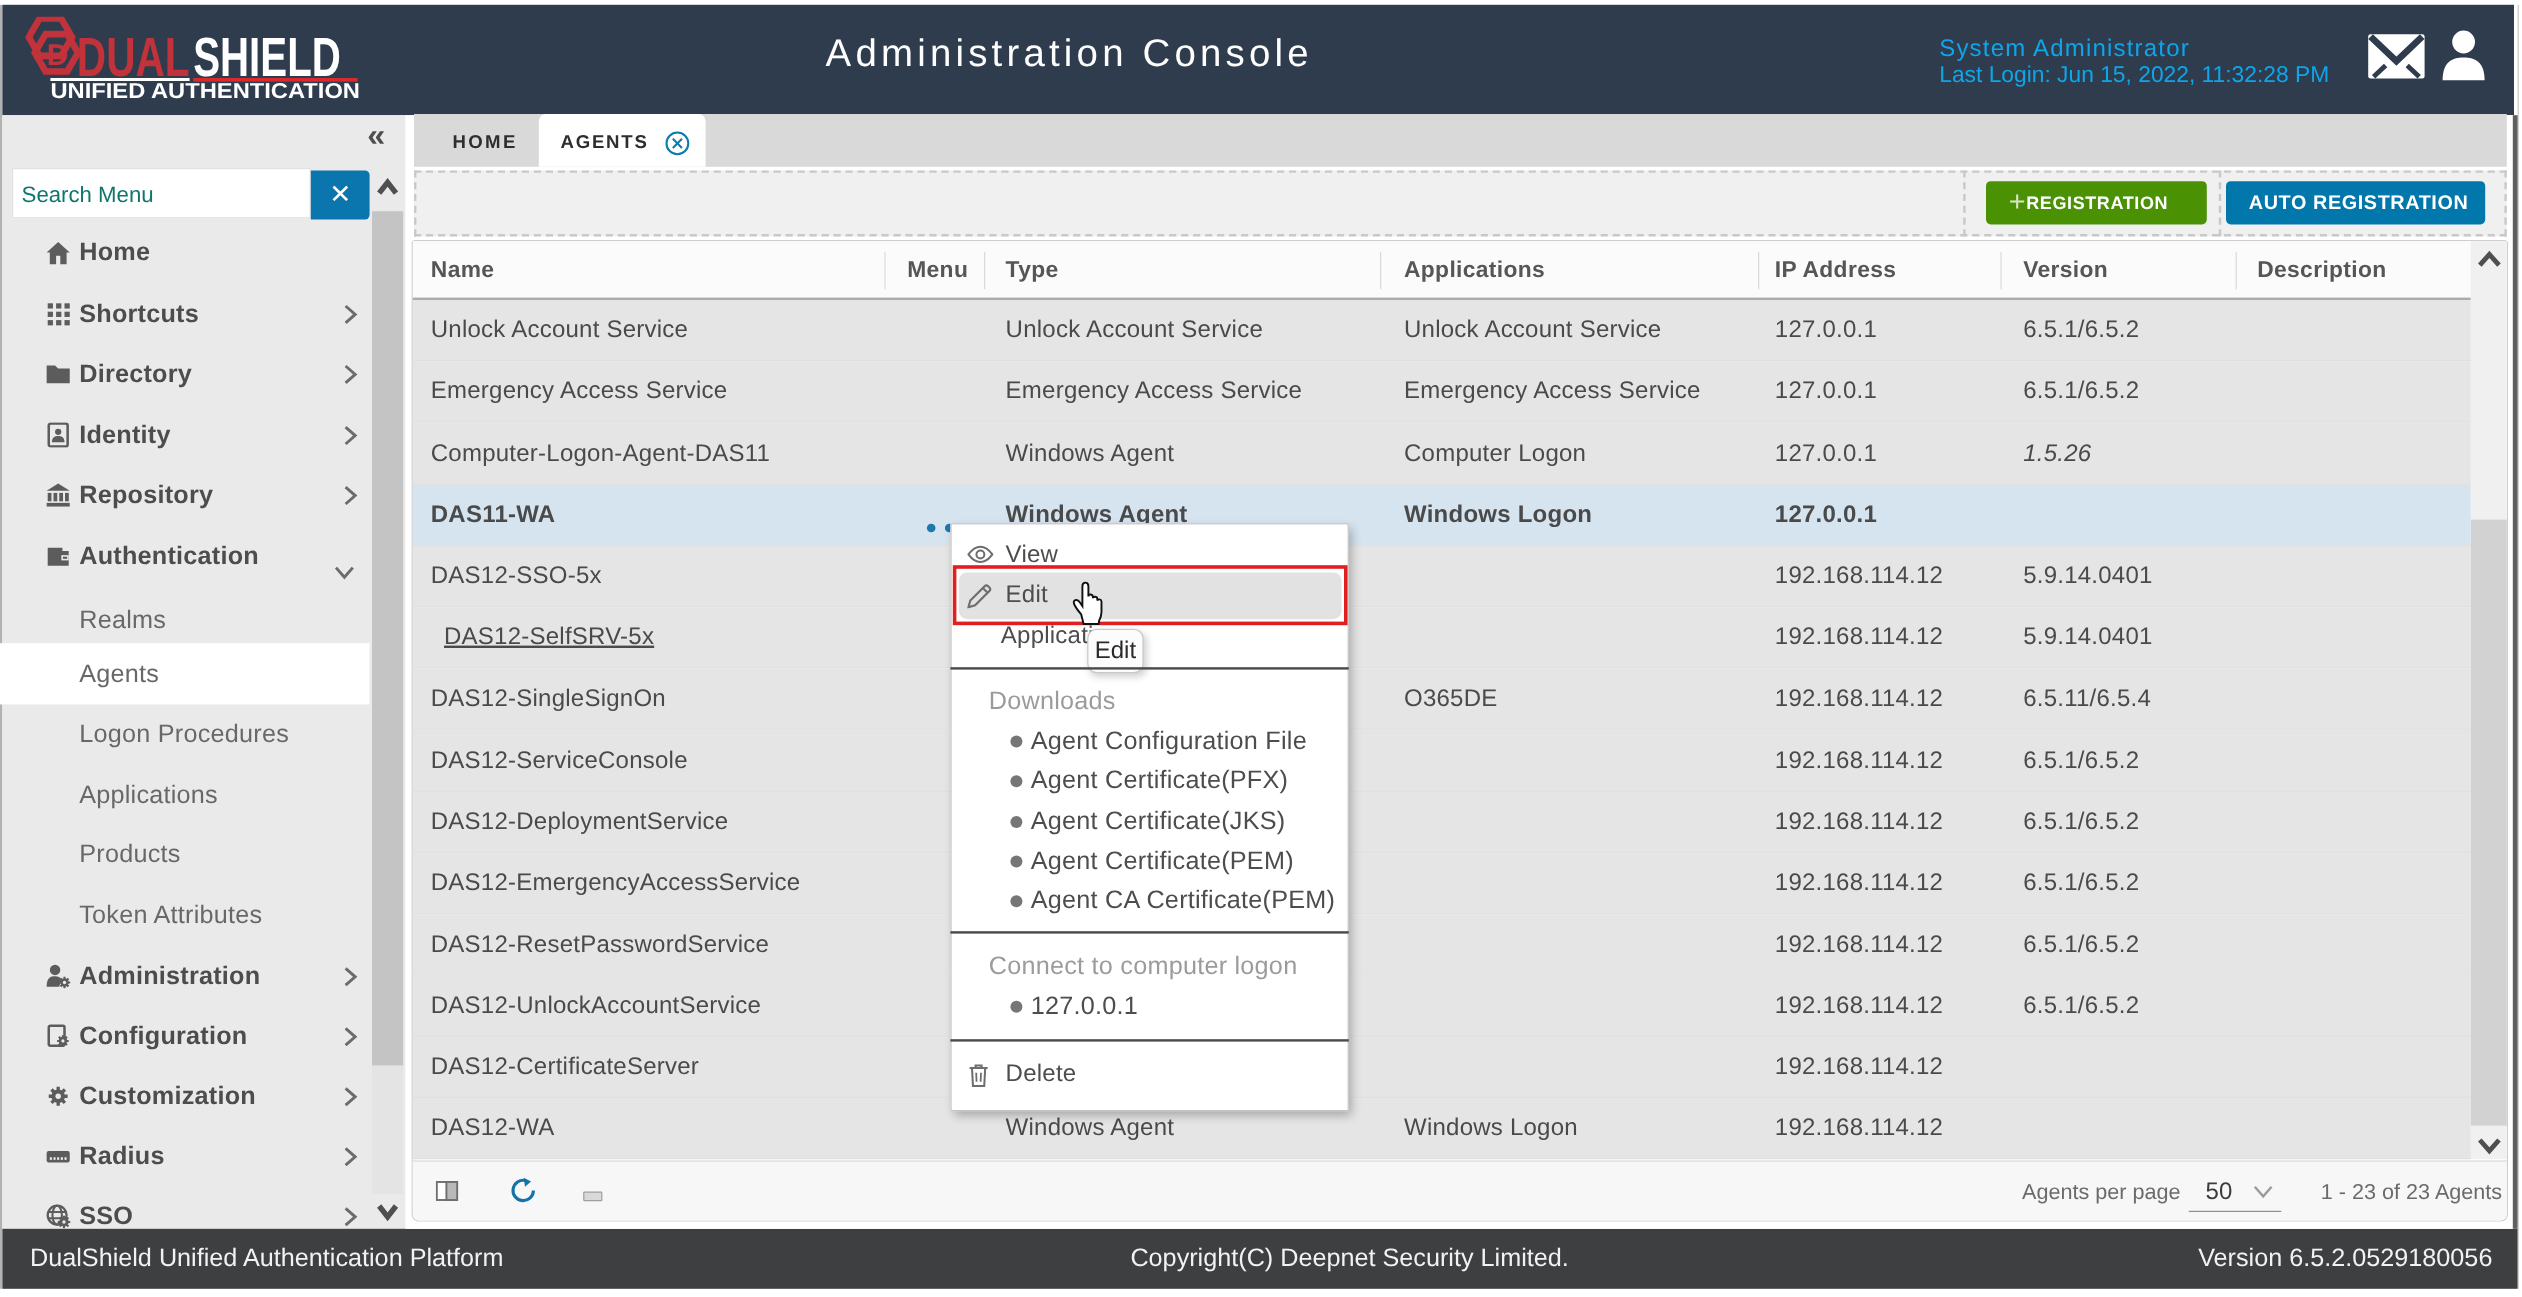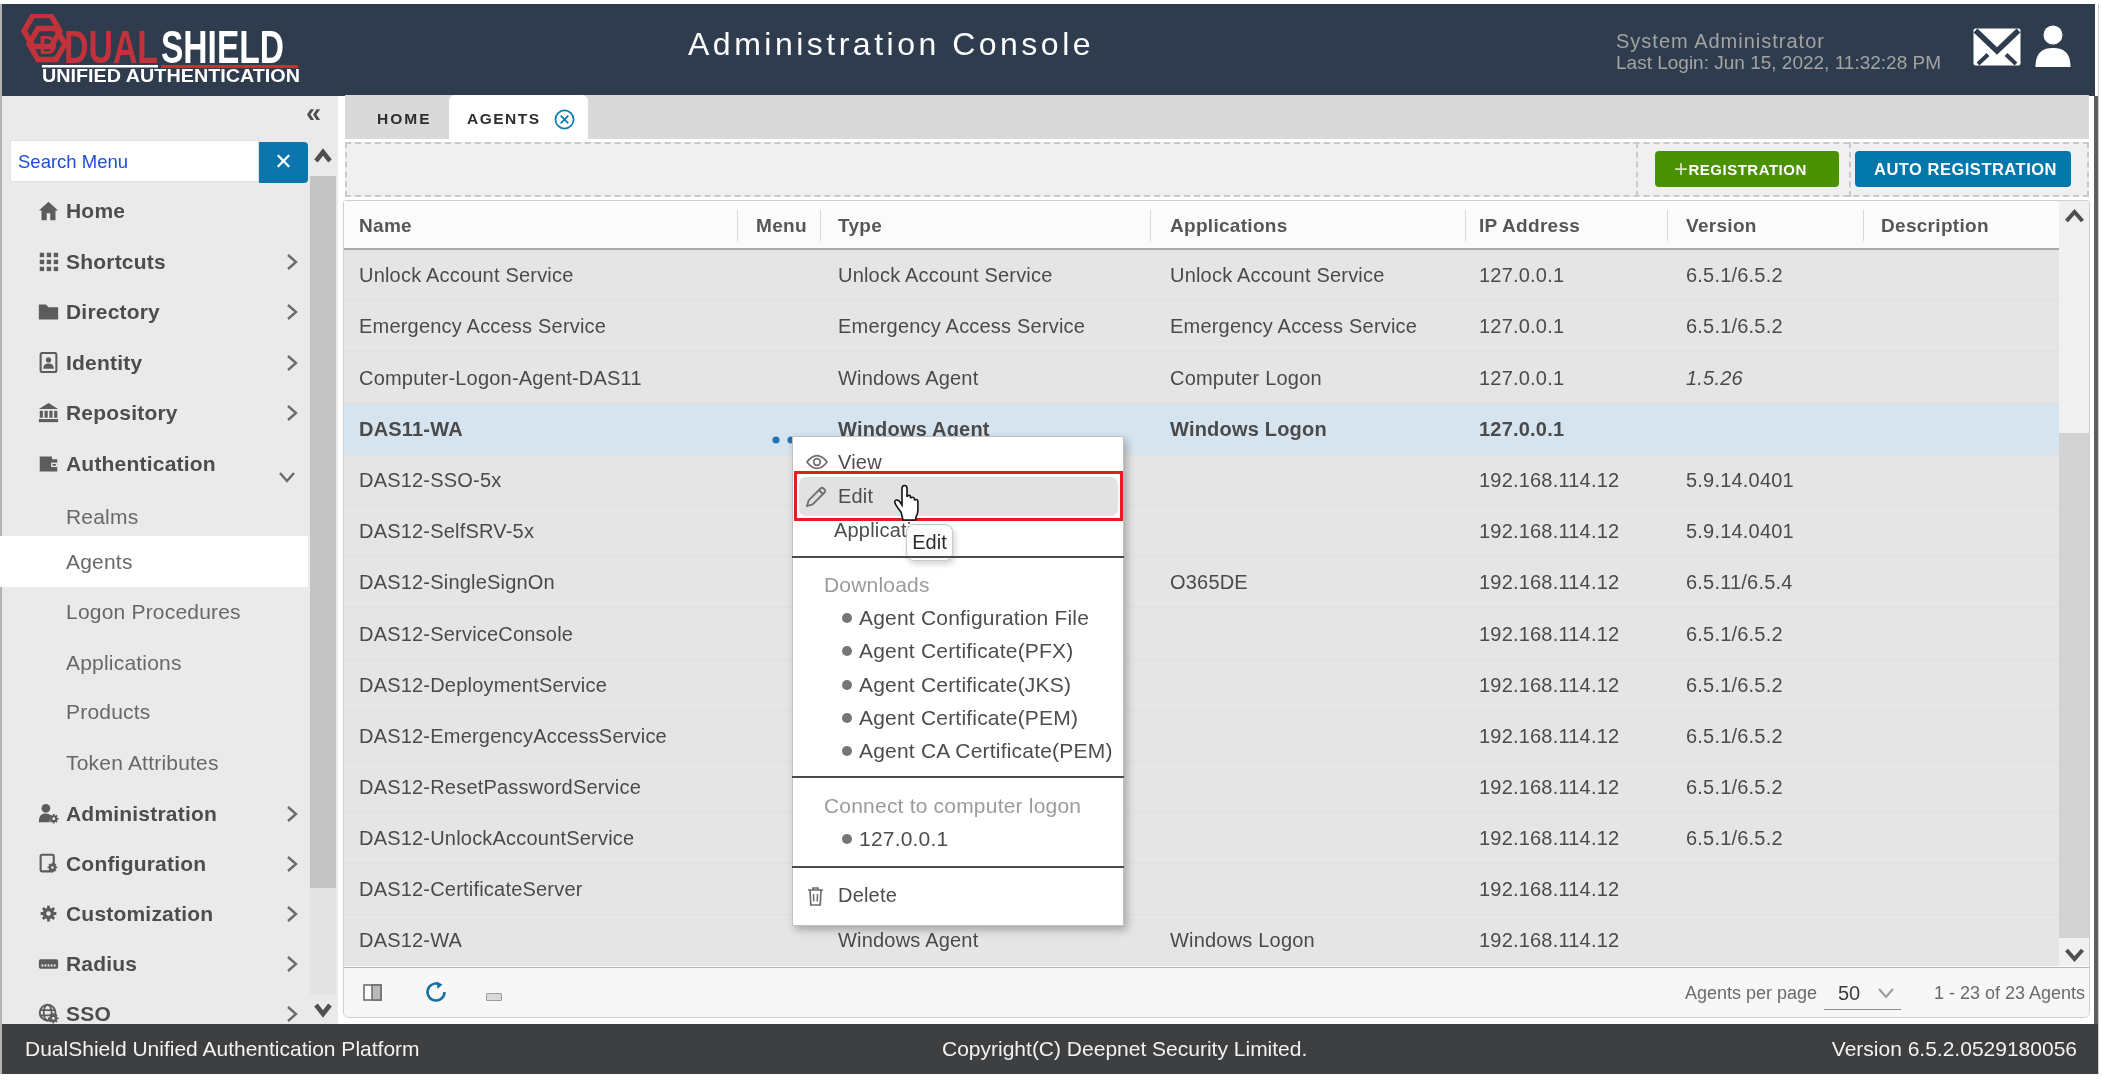--- a/index.html
+++ b/index.html
@@ -3,27 +3,27 @@
 <meta charset="utf-8">
 <style>
   * { margin:0; padding:0; box-sizing:border-box; }
   html,body { width:2102px; height:1081px; background:#ffffff; font-family:"Liberation Sans", sans-serif; overflow:hidden; }
   .abs { position:absolute; }
   #page { position:relative; width:2102px; height:1081px; background:#fff; }
 
   
   #hdr { left:2px; top:4px; width:2093px; height:92px; background:#2e3c4e; }
   #title { left:686px; top:22px; width:440px; font-size:32px; font-weight:400; color:#fdfdfd; letter-spacing:3.5px; }
-  .hinfo { color:#a3a3a3; font-size:20px; }
+  .hinfo { color:#0ea5e9; font-size:20px; }
 
   
   #side { left:2px; top:96px; width:336px; height:928px; background:#eaeaea; }
   #collapse { left:306px; top:98px; color:#4f4f4f; font-size:27px; font-weight:bold; }
   #search { left:10px; top:140px; width:249px; height:42px; background:#fff; border:1px solid #e2e2e2; }
-  #search span { position:absolute; left:7px; top:10px; color:#1d4ed8; font-size:18.5px; }
+  #search span { position:absolute; left:7px; top:10px; color:#0f766e; font-size:18.5px; }
   #searchx { left:259px; top:142px; width:49px; height:41px; background:#0a76ad; border-radius:0 4px 4px 0; color:#fff; text-align:center; font-size:22px; line-height:39px; }
   .mitem { left:0; width:308px; height:50px; }
   .mitem .txt { position:absolute; left:66px; top:13px; font-size:21px; font-weight:bold; color:#4d4d4d; letter-spacing:0.2px; }
   .mitem .ico { position:absolute; left:38px; top:14px; width:21px; height:21px; }
   .mitem .chev { position:absolute; left:284px; top:15px; }
   .msub { left:0; width:308px; height:50px; }
   .msub .txt { position:absolute; left:66px; top:13px; font-size:21px; font-weight:400; color:#686868; letter-spacing:0.2px; }
   .sel { background:#ffffff; }
 
   
@@ -362,21 +362,21 @@
           <circle cx="34" cy="7" r="3.6"></circle>
         </g>
       </svg>
   </div>
   <div class="trow abs" style="top:455px;height:51px;">
     <div style="left:15px;top:14px;">DAS12-SSO-5x</div>
     <div style="left:1135px;top:14px;">192.168.114.12</div>
     <div style="left:1342px;top:14px;">5.9.14.0401</div>
   </div>
   <div class="trow abs" style="top:506px;height:51px;">
-    <div style="left:15px;top:14px;">DAS12-SelfSRV-5x</div>
+    <div style="left:26px;top:14px;text-decoration:underline;">DAS12-SelfSRV-5x</div>
     <div style="left:1135px;top:14px;">192.168.114.12</div>
     <div style="left:1342px;top:14px;">5.9.14.0401</div>
   </div>
   <div class="trow abs" style="top:557px;height:51px;">
     <div style="left:15px;top:14px;">DAS12-SingleSignOn</div>
     <div style="left:826px;top:14px;">O365DE</div>
     <div style="left:1135px;top:14px;">192.168.114.12</div>
     <div style="left:1342px;top:14px;">6.5.11/6.5.4</div>
   </div>
   <div class="trow abs" style="top:608px;height:52px;">

